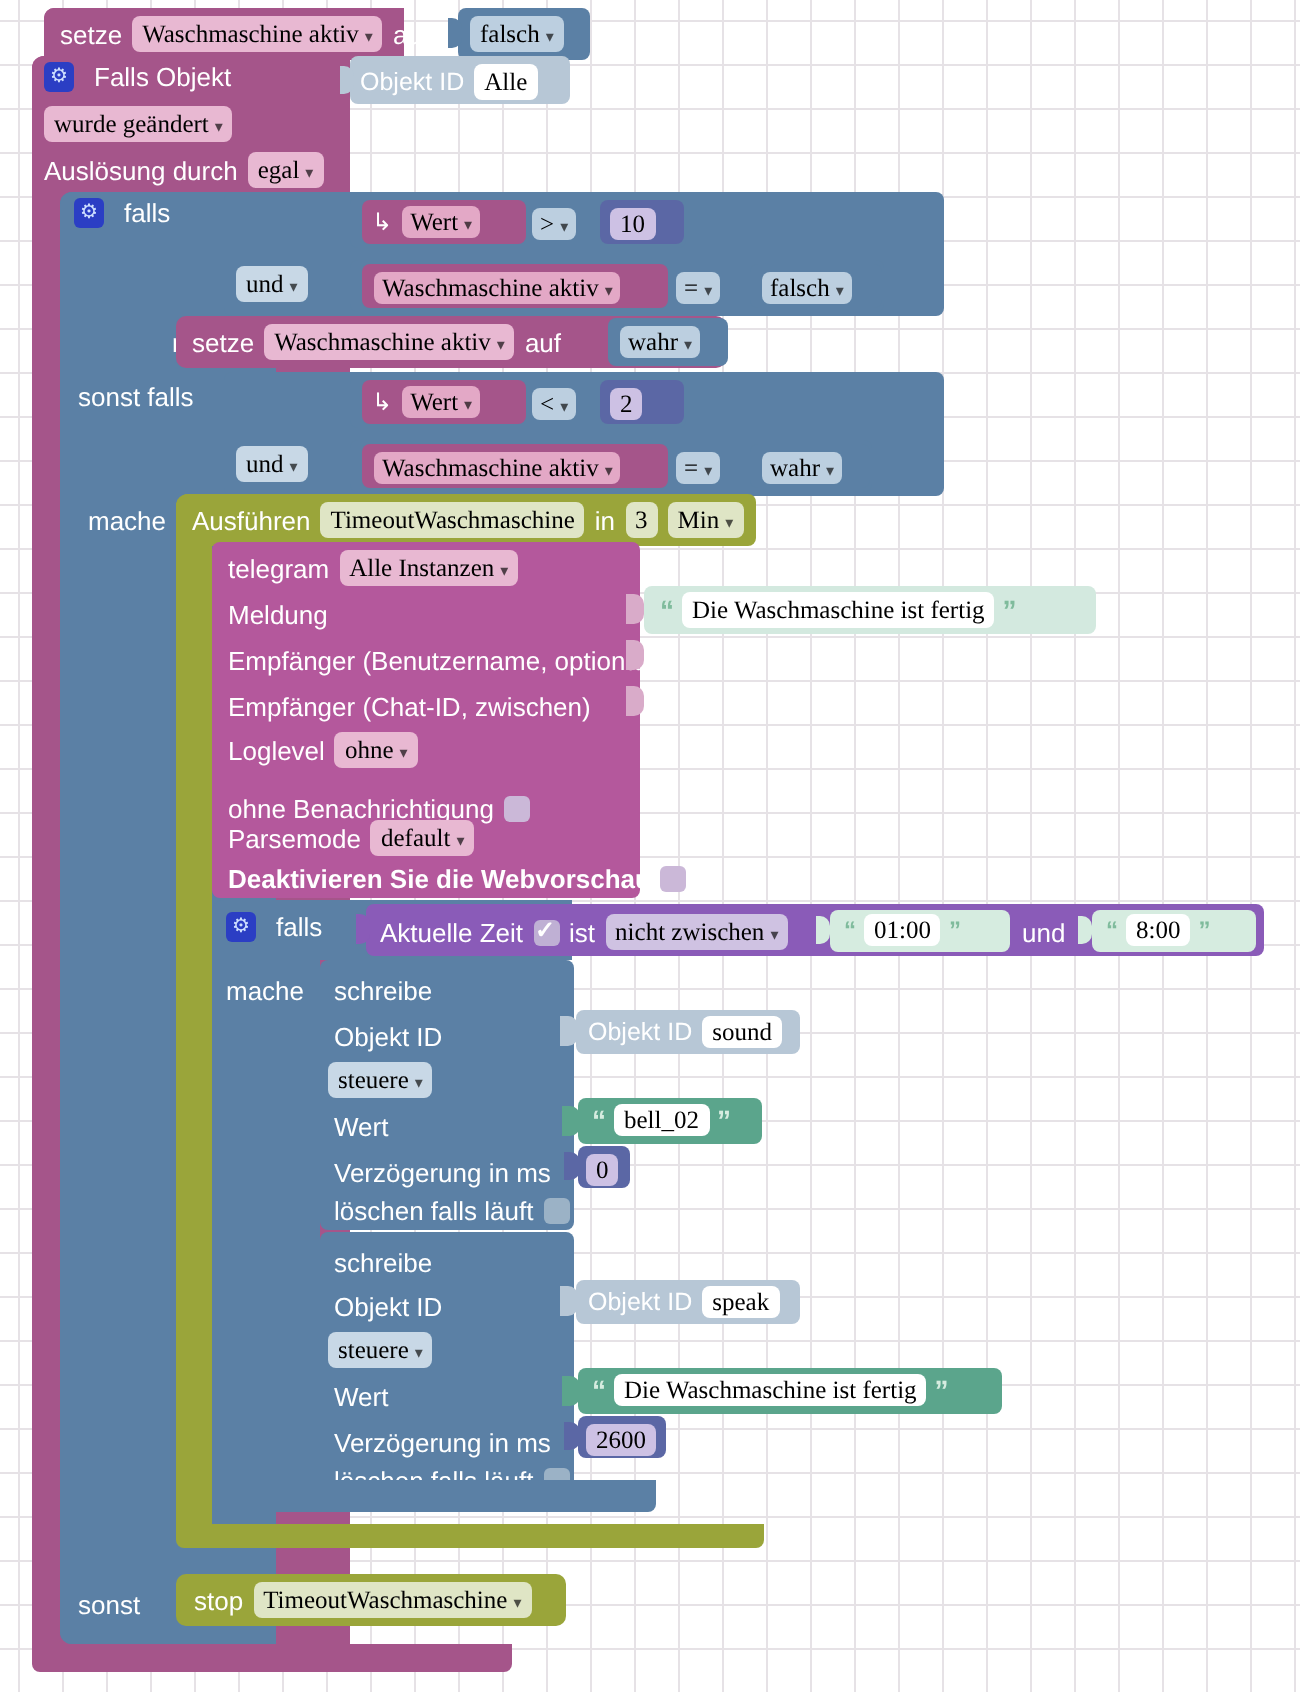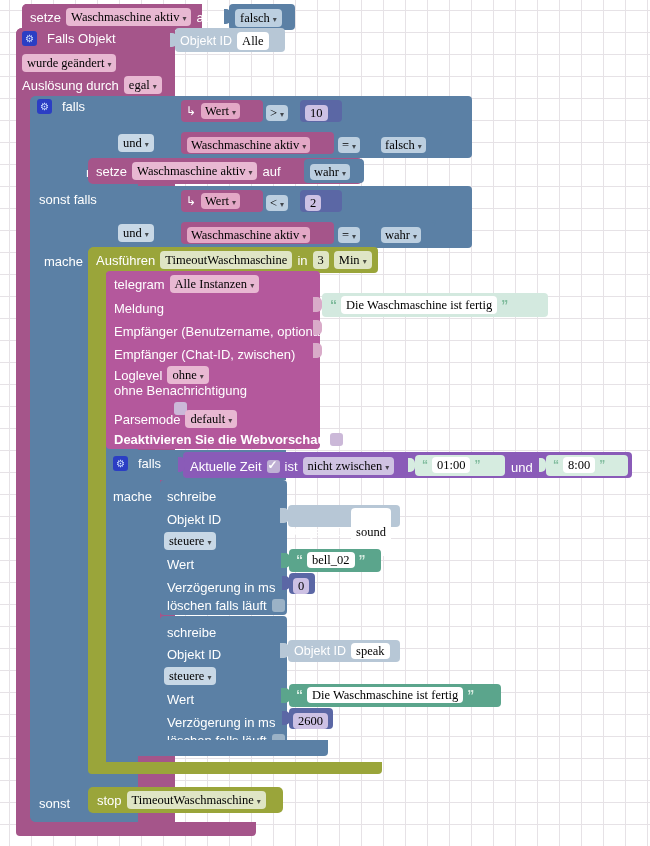--- a/index.html
+++ b/index.html
@@ -291,21 +291,21 @@
 </div>
 <div class="blk" style="left:313px; top:343px; width:9px; height:15px; background:#d9abc9; border-radius:0 5px 5px 0;"></div>
 
 <div class="blk row" style="left:114px; top:366px;">
   <span class="lbl">Loglevel</span>
   <span class="fld f-rose">
       <span>ohne</span>
       <span class="car">▾</span>
     </span>
 </div>
-<div class="blk row" style="left:114px; top:384px;flex-direction:column;">
+<div class="blk row" style="left:114px; top:398px;">
   <span class="lbl">ohne Benachrichtigung</span>
   <span class="chk"></span>
 </div>
 <div class="blk row" style="left:114px; top:410px;">
   <span class="lbl">Parsemode</span>
   <span class="fld f-rose">
       <span>default</span>
       <span class="car">▾</span>
     </span>
 </div>
@@ -362,21 +362,21 @@
 <div class="blk" style="left:167px; top:487px;">
   <span class="lbl">schreibe</span>
 </div>
 <div class="blk" style="left:167px; top:510px;">
   <span class="lbl">Objekt ID</span>
 </div>
 <div class="blk" style="left:280px; top:508px; width:9px; height:15px; background:#b7c7d6; border-radius:0 5px 5px 0;"></div>
 <div class="blk" style="left:288px; top:505px; width:112px; height:22px; background:#b7c7d6; border-radius:4px;"></div>
 <div class="blk row" style="left:294px; top:508px;">
   <span class="lbl" style="font-size:12.5px;">Objekt ID</span>
-  <span class="fld f-white" style="padding:17px 5px;justify-content:flex-end;">
+  <span class="fld f-white" style="padding:1px 5px;justify-content:flex-end;">
       <span>sound</span>
     </span>
 </div>
 <div class="blk" style="left:164px; top:531px;">
   <span class="fld f-blue2">
       <span>steuere</span>
       <span class="car">▾</span>
     </span>
 </div>
 <div class="blk" style="left:167px; top:555px;">

